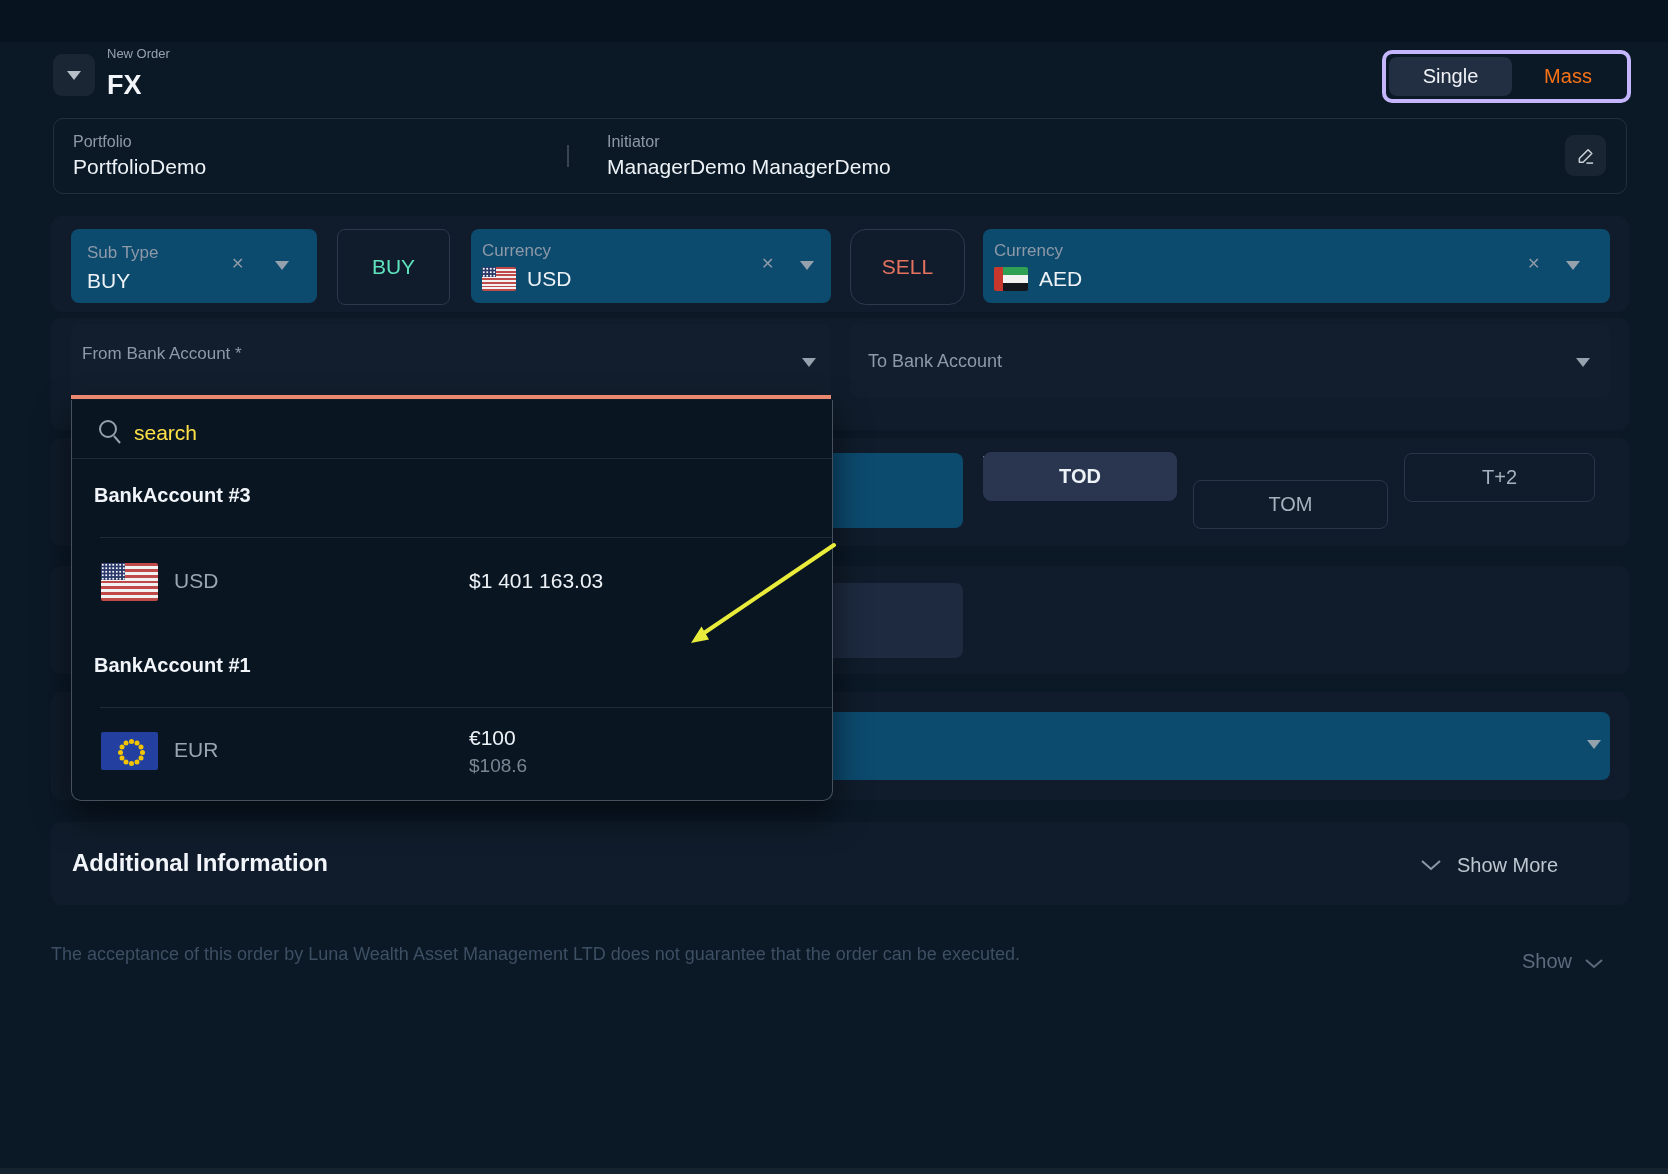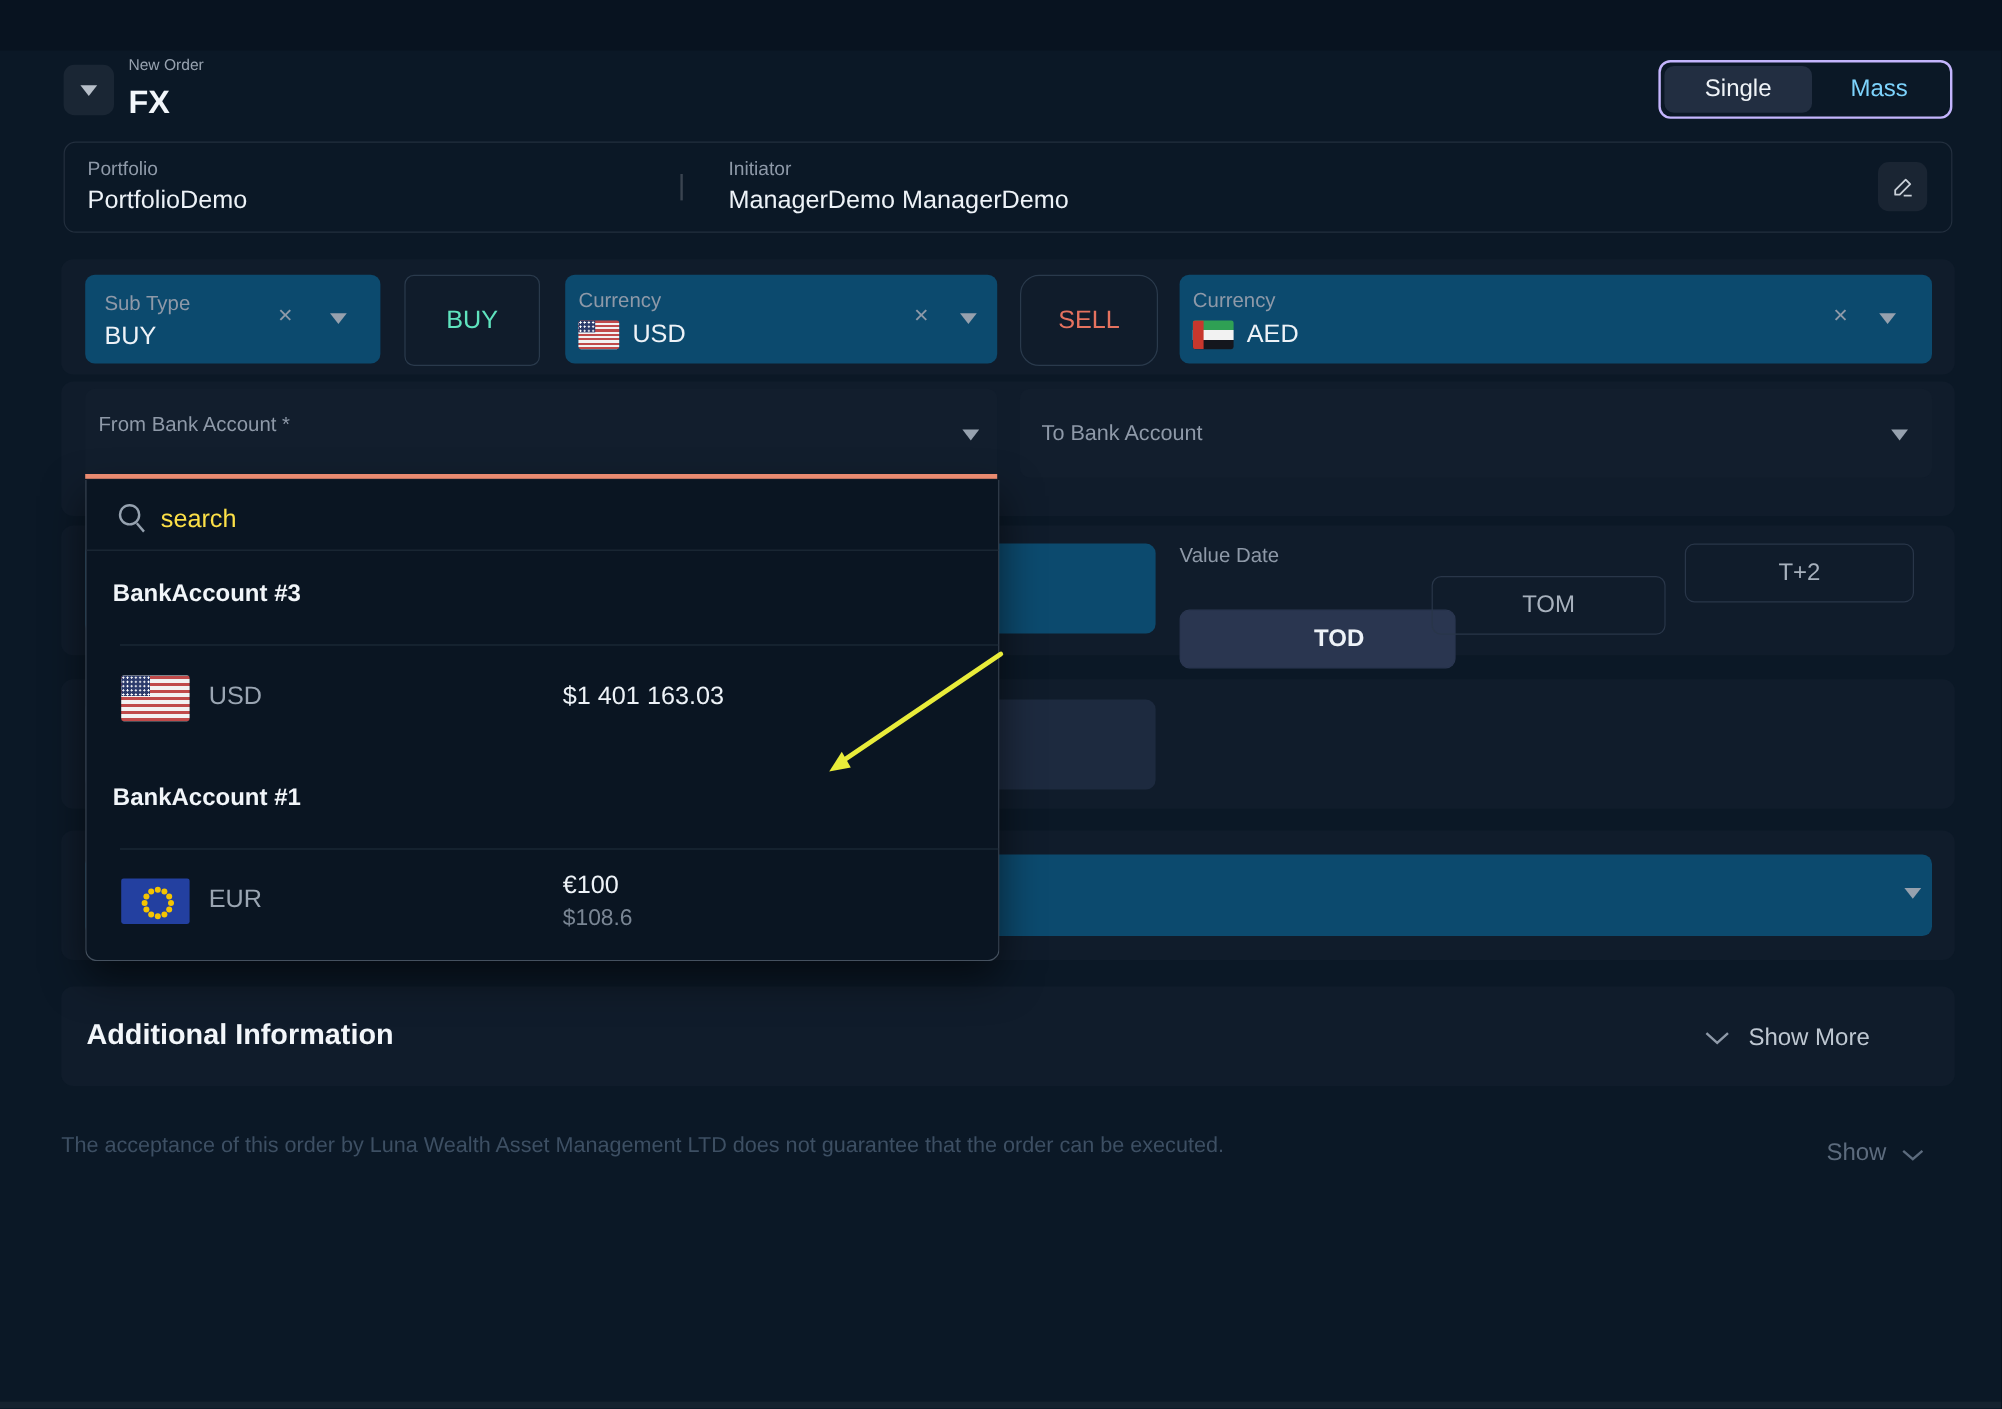--- a/index.html
+++ b/index.html
@@ -16,24 +16,24 @@
   .tri.light{border-top-color:#B7BFC9;}
   .xglyph{color:#8E99A8;font-size:16px;line-height:16px;cursor:pointer;}
 
   .lbl{color:#8E99A8;font-size:17px;line-height:19px;white-space:nowrap;}
   .val{color:#EDF2F7;font-size:21px;line-height:24px;white-space:nowrap;}
   .muted{color:#7A8694;}
 
   .card{border:1px solid #232F3E;border-radius:10px;}
   .field{background:#0c4a6e;border-radius:8px;}
 
-  .toggle-wrap{border:2px solid #c4b5fd;border-radius:10px;}
+  .toggle-wrap{border:4px solid #c4b5fd;border-radius:10px;}
   .toggle-pill{background:#222E41;border-radius:8px;display:flex;align-items:center;justify-content:center;
                font-size:20px;color:#EFF3F7;cursor:pointer;}
-  .toggle-plain{display:flex;align-items:center;justify-content:center;font-size:20px;color:#7dd3fc;cursor:pointer;}
+  .toggle-plain{display:flex;align-items:center;justify-content:center;font-size:20px;color:#f97316;cursor:pointer;}
 
   .side-btn{border:1px solid #2A3A4C;border-radius:8px;background:transparent;display:flex;align-items:center;justify-content:center;
             font-size:21px;cursor:pointer;}
   .side-btn.buy{color:#5FE3BE;}
   .side-btn.sell{color:#E5725F;border-radius:16px;}
 
   .vd-btn{height:47px;border-radius:8px;display:flex;align-items:center;justify-content:center;font-size:20px;cursor:pointer;
           border:1px solid #293649;color:#A7B1BD;background:transparent;}
   .vd-btn.sel{background:#2A3650;border-color:#2A3650;color:#EDF2F7;font-weight:bold;}
 
@@ -132,21 +132,21 @@
   <div class="abs" style="left:71px;top:395px;width:760px;height:4px;background:#E98A70;z-index:6;"></div>
 
   <div class="abs field" style="left:850px;top:324px;width:760px;height:74px;background:#121E2D;">
     <div class="abs lbl" style="left:18px;top:28px;font-size:18px;">To Bank Account</div>
     <div class="abs tri" style="left:726px;top:34px;"></div>
   </div>
 
   <div class="abs section" style="top:438px;height:108px;"></div>
   <div class="abs field" style="left:71px;top:453px;width:892px;height:75px;"></div>
   <div class="abs lbl" style="left:983px;top:453px;">Value Date</div>
-  <div class="abs vd-btn sel" style="left:983px;top:508px;width:192px;padding-left:36px;">TOD</div>
+  <div class="abs vd-btn sel" style="left:983px;top:452px;width:192px;">TOD</div>
   <div class="abs vd-btn" style="left:1193px;top:480px;width:193px;">TOM</div>
   <div class="abs vd-btn" style="left:1404px;top:453px;width:189px;">T+2</div>
 
   <div class="abs section" style="top:566px;height:108px;"></div>
   <div class="abs" style="left:71px;top:583px;width:892px;height:75px;background:#1D2A3F;border-radius:8px;"></div>
 
   <div class="abs section" style="top:692px;height:108px;"></div>
   <div class="abs field" style="left:71px;top:712px;width:1539px;height:68px;">
     <div class="abs tri" style="left:1516px;top:28px;"></div>
   </div>

